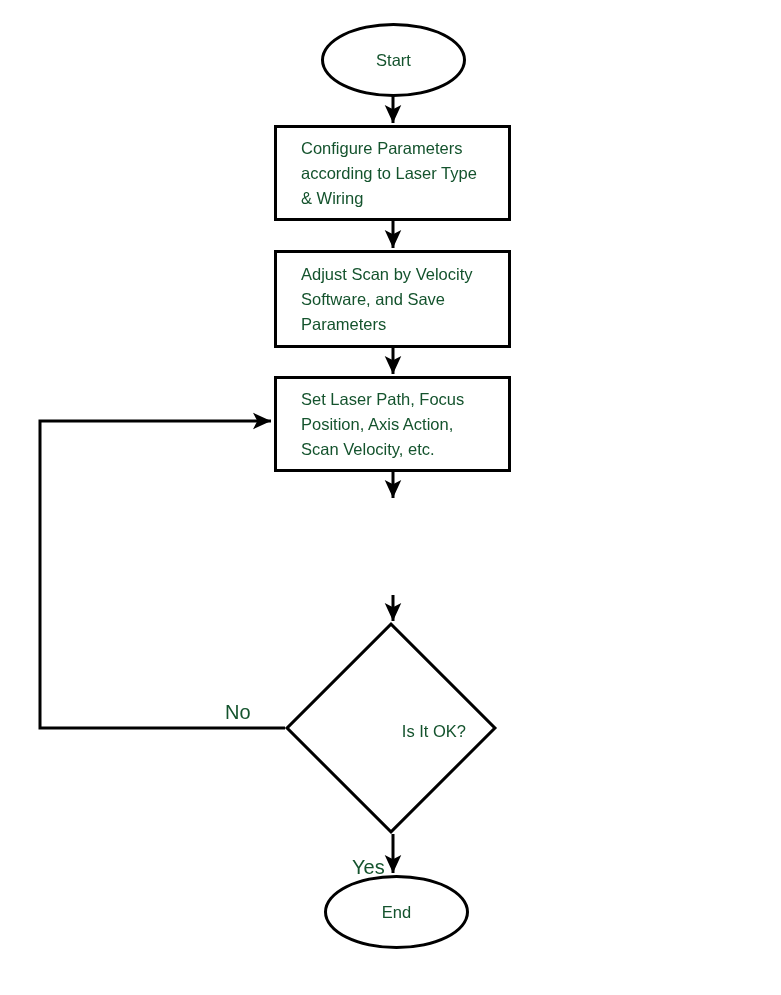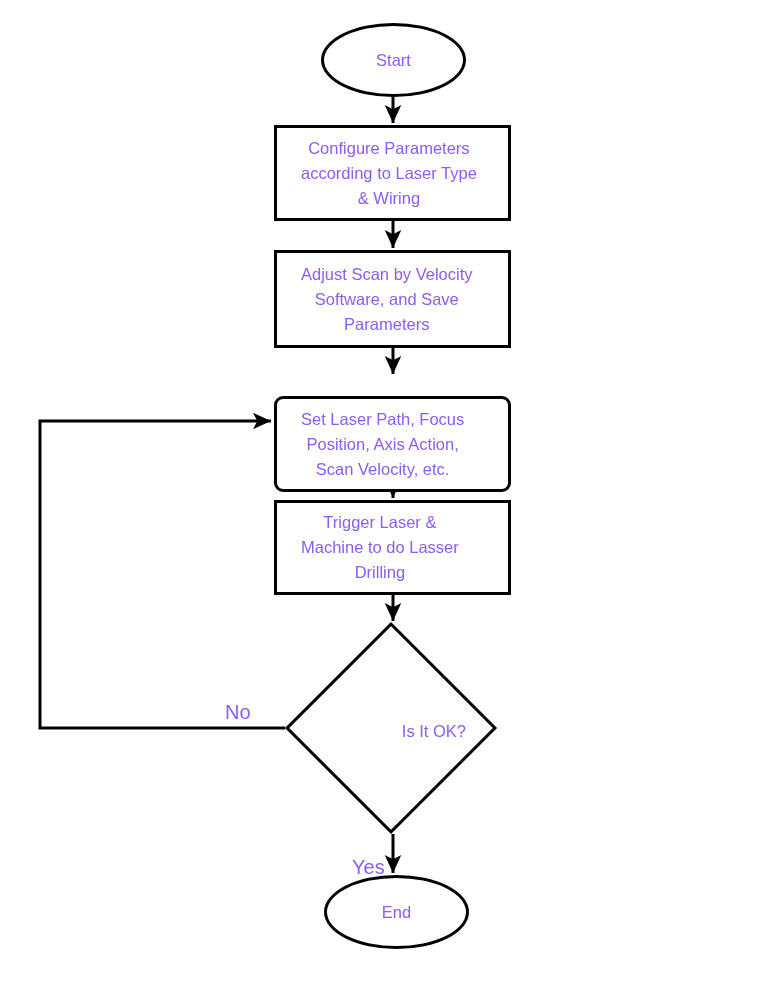--- a/index.html
+++ b/index.html
@@ -6,21 +6,21 @@
     margin: 0;
     padding: 0;
     background: #ffffff;
   }
   .canvas {
     position: relative;
     width: 628px;
     height: 995px;
     background: #ffffff;
     font-family: "Liberation Sans", sans-serif;
-    color: #8b5cf6;
+    color: #14532d;
     overflow: hidden;
   }
   svg.connectors {
     position: absolute;
     left: 0;
     top: 0;
     width: 781px;
     height: 995px;
   }
   .node {
@@ -33,32 +33,32 @@
     font-size: 16.5px;
     line-height: 25px;
   }
   .process {
     left: 274px;
     width: 237px;
     justify-content: flex-start;
     padding-left: 24px;
     padding-right: 8px;
     white-space: pre-line;
-    text-align: center;
+    text-align: left;
   }
   .terminator {
     border-radius: 50%;
     justify-content: center;
     text-align: center;
   }
   .n-start { left: 321px; top: 23px;  width: 145px; height: 74px; }
   .n-end   { left: 324px; top: 875px; width: 145px; height: 74px; }
   .n-configure { top: 125px; height: 96px; }
   .n-adjust    { top: 250px; height: 98px; }
-  .n-setpath   { top: 396px; height: 96px; border-radius: 9px; }
+  .n-setpath   { top: 376px; height: 96px; }
   .n-trigger   { top: 500px; height: 95px; }
   .diamond-shape {
     position: absolute;
     left: 316px;
     top: 653px;
     width: 150px;
     height: 150px;
     box-sizing: border-box;
     border: 3px solid #000000;
     background: #ffffff;
@@ -120,25 +120,20 @@
 Software, and Save
 Parameters</span>
   </div>
 
   <div class="node process n-setpath">
     <span>Set Laser Path, Focus
 Position, Axis Action,
 Scan Velocity, etc.</span>
   </div>
 
-  <div class="node process n-trigger">
-    <span>Trigger Laser &amp;
-Machine to do Lasser
-Drilling</span>
-  </div>
 
   <div class="diamond-shape"></div>
   <div class="diamond-label">
     <span>Is It OK?</span>
   </div>
 
   <div class="edge-label lbl-no">No</div>
   <div class="edge-label lbl-yes">Yes</div>
 
   <div class="node terminator n-end">

